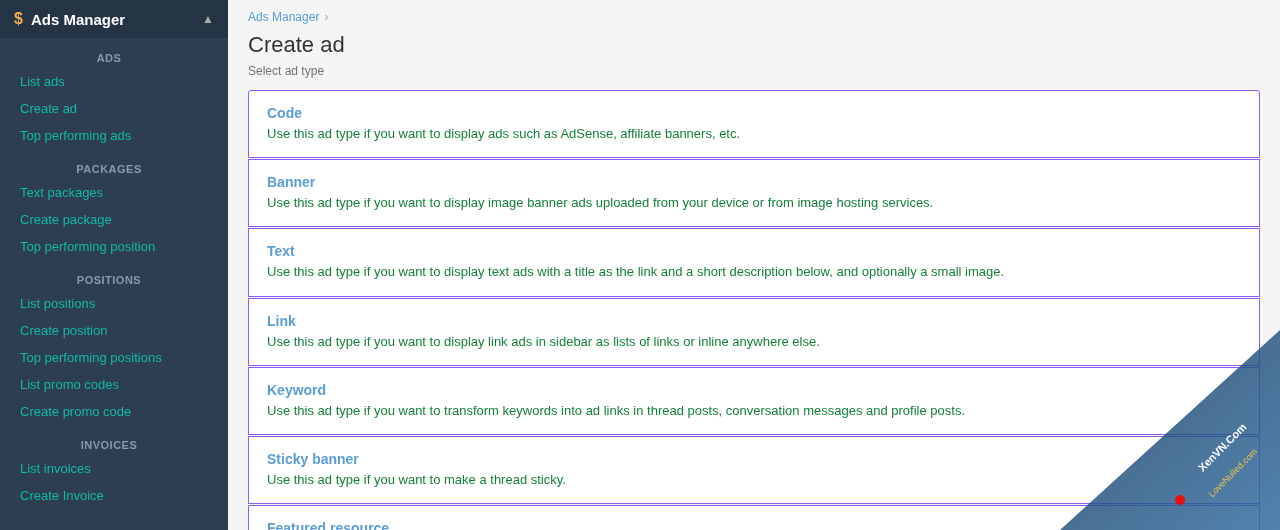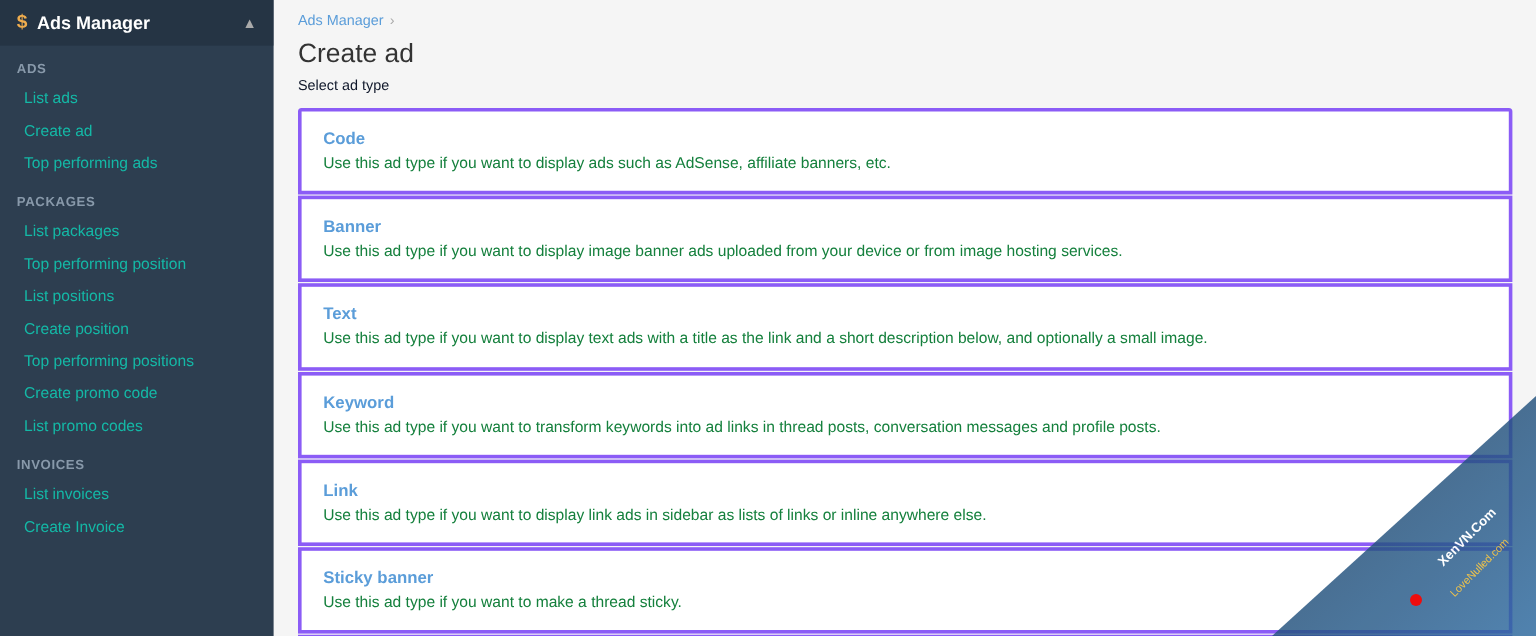--- a/index.html
+++ b/index.html
@@ -39,20 +39,21 @@
       font-size: 12px;
       color: #aaa;
     }
     .sidebar-section-label {
       padding: 14px 24px 4px 14px;
       font-size: 11px;
       font-weight: bold;
       text-transform: uppercase;
       color: #8899aa;
       letter-spacing: 0.5px;
+      text-align: center;
     }
     .sidebar-item {
       padding: 6px 14px 6px 20px;
       color: #14b8a6;
       cursor: pointer;
       font-size: 13px;
       text-decoration: none;
       display: block;
     }
 
@@ -80,28 +81,28 @@
     }
     .page-title {
       padding: 4px 20px 6px 20px;
       font-size: 22px;
       font-weight: normal;
       color: #333;
     }
     .page-subtitle {
       padding: 0 20px 12px 20px;
       font-size: 12px;
-      color: #0f172a;
+      color: #737373;
     }
     .content-area {
       padding: 0 20px;
     }
     .ad-type-card {
       background: #fff;
-      border: 3px solid #8b5cf6;
+      border: 1px solid #8b5cf6;
       margin-bottom: 1px;
       padding: 14px 18px;
       cursor: pointer;
     }
     .ad-type-card:first-child {
       border-radius: 3px 3px 0 0;
     }
     .ad-type-card:last-child {
       border-radius: 0 0 3px 3px;
       margin-bottom: 0;
@@ -143,29 +144,31 @@
     </div>
     <span class="chevron-icon">▲</span>
   </div>
 
   <div class="sidebar-section-label">Ads</div>
   <a class="sidebar-item">List ads</a>
   <a class="sidebar-item">Create ad</a>
   <a class="sidebar-item">Top performing ads</a>
 
   <div class="sidebar-section-label">Packages</div>
-  <a class="sidebar-item">List packages</a>
+  <a class="sidebar-item">Text packages</a>
+  <a class="sidebar-item">Create package</a>
   <a class="sidebar-item">Top performing position</a>
 
+  <div class="sidebar-section-label">Positions</div>
   <a class="sidebar-item">List positions</a>
   <a class="sidebar-item">Create position</a>
   <a class="sidebar-item">Top performing positions</a>
 
+  <a class="sidebar-item">List promo codes</a>
   <a class="sidebar-item">Create promo code</a>
-  <a class="sidebar-item">List promo codes</a>
 
   <div class="sidebar-section-label">Invoices</div>
   <a class="sidebar-item">List invoices</a>
   <a class="sidebar-item">Create Invoice</a>
 
 </div>
 
 <div id="main">
   <div class="breadcrumb-bar">
     <span class="breadcrumb-link">Ads Manager</span>
@@ -185,27 +188,27 @@
       <div class="ad-type-title">Banner</div>
       <div class="ad-type-desc">Use this ad type if you want to display image banner ads uploaded from your device or from image hosting services.</div>
     </div>
 
     <div class="ad-type-card">
       <div class="ad-type-title">Text</div>
       <div class="ad-type-desc">Use this ad type if you want to display text ads with a title as the link and a short description below, and optionally a small image.</div>
     </div>
 
     <div class="ad-type-card">
+      <div class="ad-type-title">Link</div>
+      <div class="ad-type-desc">Use this ad type if you want to display link ads in sidebar as lists of links or inline anywhere else.</div>
+    </div>
+
+    <div class="ad-type-card">
       <div class="ad-type-title">Keyword</div>
       <div class="ad-type-desc">Use this ad type if you want to transform keywords into ad links in thread posts, conversation messages and profile posts.</div>
-    </div>
-
-    <div class="ad-type-card">
-      <div class="ad-type-title">Link</div>
-      <div class="ad-type-desc">Use this ad type if you want to display link ads in sidebar as lists of links or inline anywhere else.</div>
     </div>
 
     <div class="ad-type-card">
       <div class="ad-type-title">Sticky banner</div>
       <div class="ad-type-desc">Use this ad type if you want to make a thread sticky.</div>
     </div>
 
     <div class="ad-type-card">
       <div class="ad-type-title">Featured resource</div>
 

